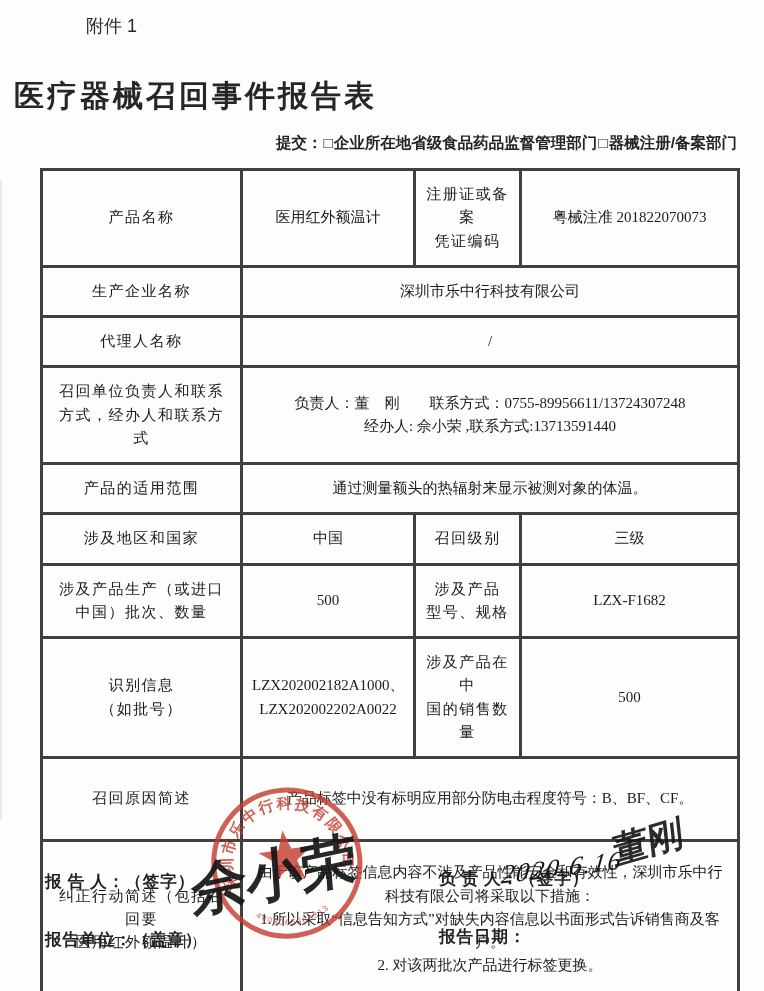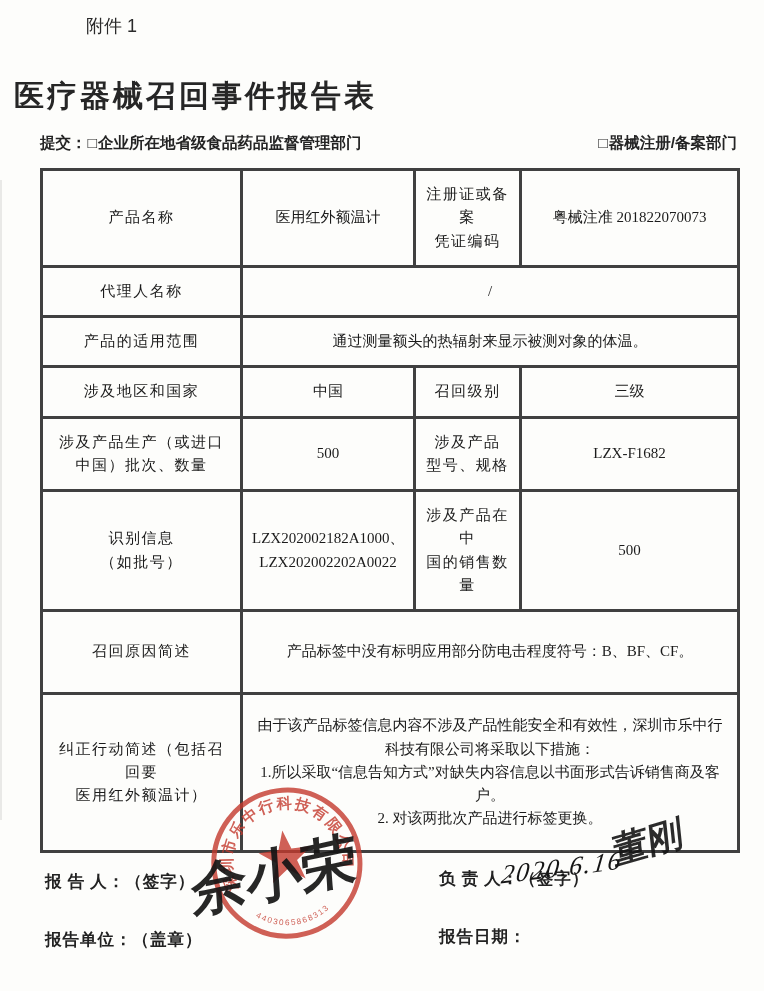--- a/index.html
+++ b/index.html
@@ -16,21 +16,21 @@
     font-family:"Liberation Sans","DejaVu Sans",sans-serif;
     font-size:18px; color:#2a2a2a;margin-left:39px;
   }
   .title {
     position:absolute; left:0; top:76px; width:100%;
     text-align:left; font-family:"Liberation Sans","DejaVu Sans",sans-serif;
     font-weight:bold; font-size:30px; letter-spacing:3px; color:#262626;margin-left:14px;
   }
   .submit-line {
     position:absolute; left:40px; top:133px; width:697px;
-    display:flex; justify-content:space-between;
+    display:flex; justify-content:flex-end;
     font-family:"Liberation Sans","DejaVu Sans",sans-serif;
     font-weight:600; font-size:15.5px; color:#242424;
   }
   .submit-left, .submit-right { white-space:nowrap; }
   .checkbox-glyph { display:inline-block; margin:0 1px; }
 
   table.form {
     position:absolute; left:40px; top:168px;
     border-collapse:collapse; table-layout:fixed; width:697px;
     border:2px solid #2d2d2d;
@@ -102,23 +102,32 @@
         <col style="width:218px">
     </colgroup>
     <tbody>
         <tr style="height:57px">
       <td class="lbl">产品名称</td>
       <td>医用红外额温计</td>
       <td class="lbl">注册证或备案
 凭证编码</td>
       <td>粤械注准 201822070073</td>
     </tr>
+    <tr style="height:47px">
+      <td class="lbl">生产企业名称</td>
+      <td colspan="3">深圳市乐中行科技有限公司</td>
+    </tr>
     <tr style="height:43px">
       <td class="lbl">代理人名称</td>
       <td colspan="3">/</td>
+    </tr>
+    <tr style="height:62px">
+      <td class="lbl">召回单位负责人和联系方式，经办人和联系方式</td>
+      <td colspan="3" class="contact-val">负责人：董　刚　　联系方式：0755-89956611/13724307248
+经办人: 佘小荣 ,联系方式:13713591440</td>
     </tr>
     <tr style="height:50px">
       <td class="lbl">产品的适用范围</td>
       <td colspan="3">通过测量额头的热辐射来显示被测对象的体温。</td>
     </tr>
     <tr style="height:50px">
       <td class="lbl">涉及地区和国家</td>
       <td>中国</td>
       <td class="lbl">召回级别</td>
       <td>三级</td>

